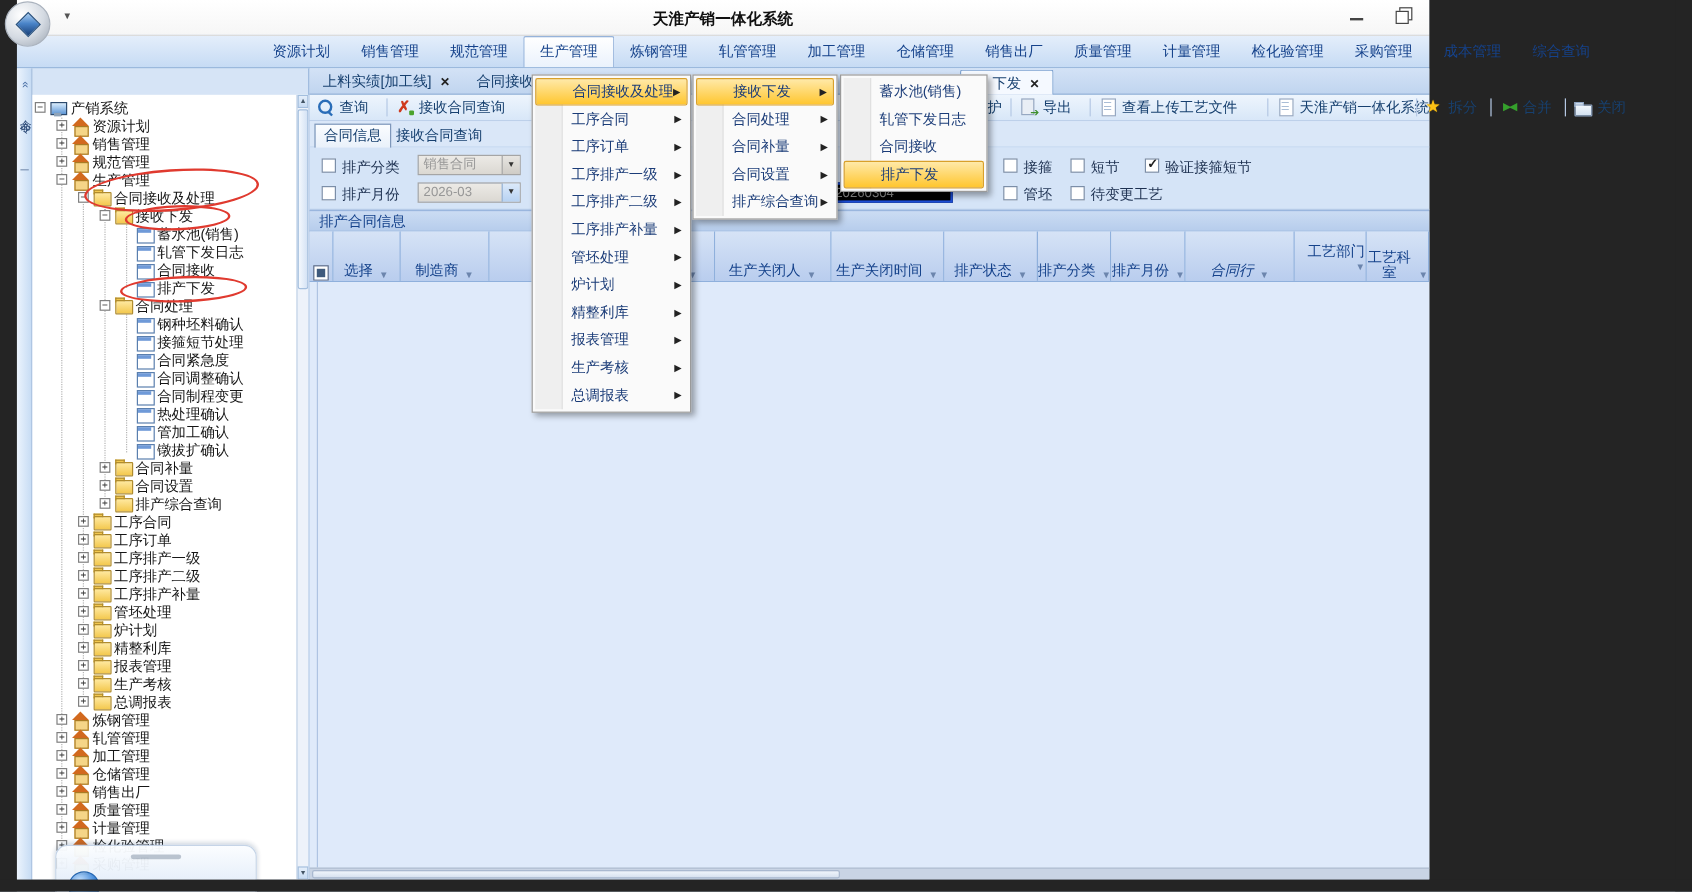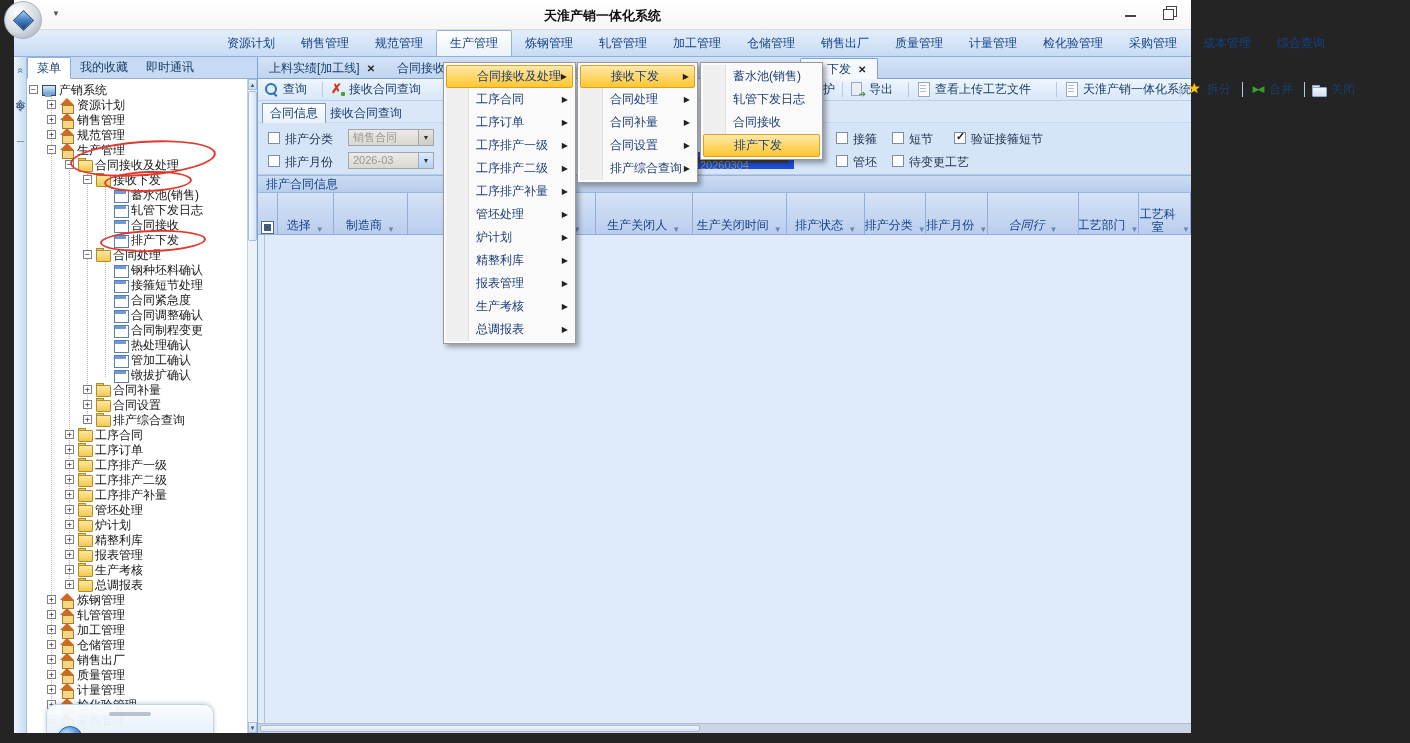--- a/index.html
+++ b/index.html
@@ -101,21 +101,21 @@
   #subtab1 { position:absolute; left:4px; top:2px; padding:1px 7px 2px; border:1px solid #7e97ba; background:linear-gradient(#fbfdff,#e8f0fa); font-size:12px; color:#17406f; }
   #subtab2 { position:absolute; left:72px; top:4px; font-size:12px; color:#17406f; }
 
   #filters { position:relative; height:52px; background:#d5e4f7; border-bottom:1px solid #b6cbe8; }
   .cb { position:absolute; width:12px; height:12px; background:#fff; border:1px solid #7b8ea8; }
   .cb.on::before { content:"✓"; position:absolute; left:1px; top:-3px; font-size:11px; font-weight:bold; color:#222; }
   .flabel { position:absolute; font-size:12px; color:#1d3050; white-space:nowrap; }
   .fselect { position:absolute; height:17px; background:linear-gradient(#eceae6,#dbd8d2); border:1px solid #a5a5a5; font-size:11px; color:#979797; line-height:15px; padding-left:4px; }
   .fselect .da { position:absolute; right:0; top:0; bottom:0; width:15px; background:linear-gradient(#e7e5e1,#cfccc6); border-left:1px solid #a5a5a5; text-align:center; font-size:7px; color:#333; line-height:15px; }
   .fselect.blue .da { background:linear-gradient(#dbe9fa,#b7d2f2); border-left-color:#8fb0d8; }
-  .ffield { position:absolute; height:17px; background:#404040; border:6px solid #1d4ed8; font-size:11px; color:#8f8f8f; line-height:15px; padding-left:4px; }
+  .ffield { position:absolute; height:17px; background:#000000; border:2px solid #1d4ed8; font-size:11px; color:#8f8f8f; line-height:15px; padding-left:4px; }
 
   #sectionbar { height:18px; background:linear-gradient(#cbdcf3,#b7cdec); border-top:1px solid #9ab6de; border-bottom:1px solid #9ab6de;
                 font-size:12px; color:#15428b; line-height:16px; padding-left:8px; }
   #thead { height:42px; display:flex; background:#c3d6f0; border-bottom:1px solid #8fb0dc; }
   .th { position:relative; border-right:1px solid #8fb0dc; background:linear-gradient(#d6e3f6,#b9cdee);
         display:flex; align-items:flex-end; justify-content:center; font-size:12px; color:#15428b; overflow:hidden; }
   .th .fi { font-size:8px; color:#6c85ad; margin-left:5px; }
   .th .lbl { white-space:nowrap; }
   .th.wrap .lbl { width:42px; white-space:normal; text-align:center; line-height:13px; }
   .hcb { width:13px; height:13px; border:1px solid #55688a; background:#fff; position:relative; }
@@ -168,25 +168,20 @@
       <div class="mbi">成本管理</div>
       <div class="mbi">综合查询</div>
     </div>
 
   <div id="sidebar">
     <div id="strip">
       <span class="chev">«</span>
       <span class="vlabel">命令</span>
       <span class="dash"></span>
     </div>
-    <div id="sidetabs">
-      <div class="stab act">菜单</div>
-      <div class="stab">我的收藏</div>
-      <div class="stab">即时通讯</div>
-    </div>
     <div id="tree">
       <div id="treerows">
           <div class="tline" style="left: 24px; top: 16px; height: 628px;"></div>
           <div class="tline" style="left: 42px; top: 78px; height: 430px;"></div>
           <div class="tline" style="left: 60px; top: 95px; height: 248px;"></div>
           <div class="tline" style="left: 78px; top: 106px; height: 55px;"></div>
           <div class="tline" style="left: 78px; top: 183px; height: 115px;"></div>
           <div class="trow" style="top: 4px;">
             <span class="exp" style="left: 2px;">−</span>
             <span class="ti ti-system" style="left: 15px;"></span>
@@ -504,21 +499,21 @@
           <span class="fi">▼</span>
         </div>
         <div class="th" style="width: 76px;">
           <span class="lbl">排产月份</span>
           <span class="fi">▼</span>
         </div>
         <div class="th" style="width: 110px; font-style: italic;">
           <span class="lbl">合同行</span>
           <span class="fi">▼</span>
         </div>
-        <div class="th" style="width: 73px;">
+        <div class="th" style="width: 73px; flex-direction: column;">
           <span class="lbl">工艺部门</span>
           <span class="fi">▼</span>
         </div>
         <div class="th wrap" style="width: 64px;">
           <span class="lbl">工艺科室</span>
           <span class="fi">▼</span>
         </div>
       </div>
     <div id="tbody"></div>
     <div id="hscroll">

